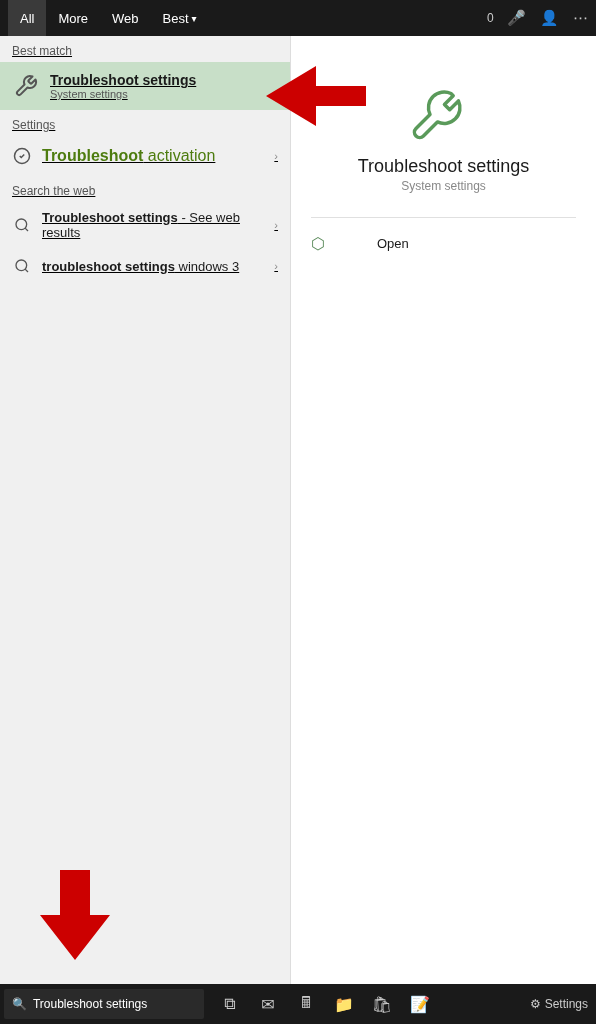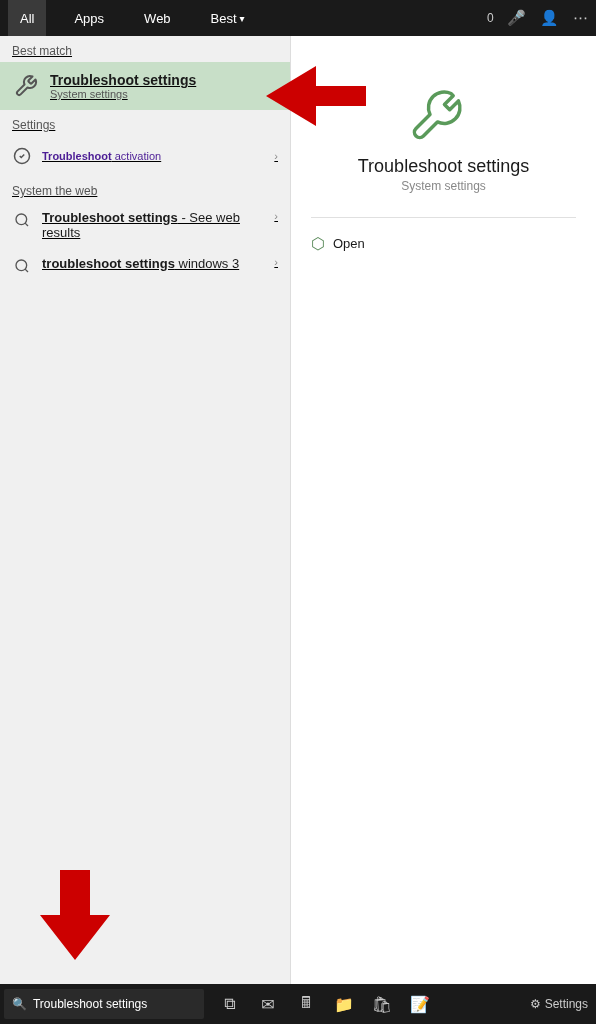--- a/index.html
+++ b/index.html
@@ -15,21 +15,21 @@
     
     .top-nav {
       background: #1a1a1a;
       height: 36px;
       display: flex;
       align-items: center;
       padding: 0 8px;
     }
     .nav-tabs {
       display: flex;
-      gap: 16px;
+      gap: 0;
       flex: 1;
     }
     .nav-tab {
       color: #fff;
       font-size: 13px;
       padding: 0 12px;
       height: 36px;
       display: flex;
       align-items: center;
       cursor: pointer;
@@ -116,36 +116,36 @@
     .settings-item-icon {
       width: 20px;
       height: 20px;
       margin-right: 10px;
       display: flex;
       align-items: center;
       justify-content: center;
       flex-shrink: 0;
     }
     .settings-item-label {
-      font-size: 11px;
-      color: #4c1d95;
+      font-size: 16px;
+      color: #4d7c0f;
       flex: 1;
     }
     .settings-item-label span {
       font-weight: 600;
     }
     .chevron {
       color: #888;
       font-size: 11px;
     }
 
     
     .web-item {
       display: flex;
-      align-items: flex-start;
+      align-items: center;
       padding: 8px 12px;
       cursor: pointer;
     }
     .web-item-icon {
       width: 20px;
       height: 20px;
       margin-right: 10px;
       display: flex;
       align-items: center;
       justify-content: center;
@@ -206,20 +206,21 @@
       cursor: pointer;
       padding: 2px 0;
     }
     .open-icon {
       color: #5a8a5a;
       font-size: 16px;
     }
     .open-label {
       font-size: 13px;
       color: #1a1a1a;
+      margin-left: 44px;
     }
 
     
     .arrow-left {
       position: absolute;
       top: 66px;
       left: 266px;
       z-index: 10;
       pointer-events: none;
     }
@@ -300,21 +301,21 @@
       width: 70px;
       height: 70px;
     }
   </style>
 </head>
 <body>
 
 <div class="top-nav">
   <div class="nav-tabs">
     <div class="nav-tab active">All</div>
-    <div class="nav-tab">Apps</div>
+    <div class="nav-tab">More</div>
     <div class="nav-tab">Web</div>
     <div class="nav-tab nav-tab-more">
       <span>Best</span>
       <span style="font-size:10px;">▾</span>
     </div>
   </div>
   <div class="nav-right">
     <span style="font-size:12px;">0</span>
     <span style="font-size:15px;">🎤</span>
     <span style="font-size:15px;">👤</span>
@@ -349,21 +350,21 @@
           <circle cx="12" cy="12" r="10"></circle>
           <path d="M9 12l2 2 4-4"></path>
         </svg>
       </div>
       <div class="settings-item-label">
         <span>Troubleshoot</span> activation
       </div>
       <div class="chevron">›</div>
     </div>
 
-    <div class="section-label">System the web</div>
+    <div class="section-label">Search the web</div>
 
     <div class="web-item">
       <div class="web-item-icon">
         <svg width="16" height="16" viewBox="0 0 24 24" fill="none" stroke="#555" stroke-width="2">
           <circle cx="11" cy="11" r="8"></circle>
           <line x1="21" y1="21" x2="16.65" y2="16.65"></line>
         </svg>
       </div>
       <div class="web-item-label">
         <span>Troubleshoot settings</span><span class="normal"> - See web results</span>

